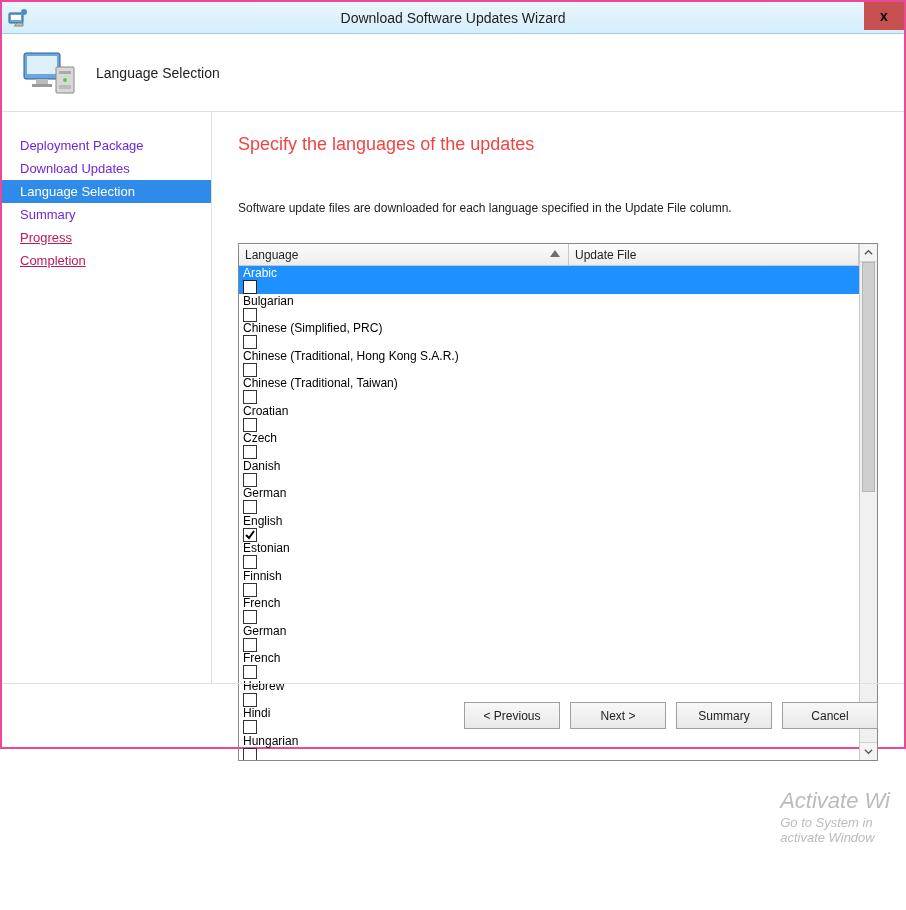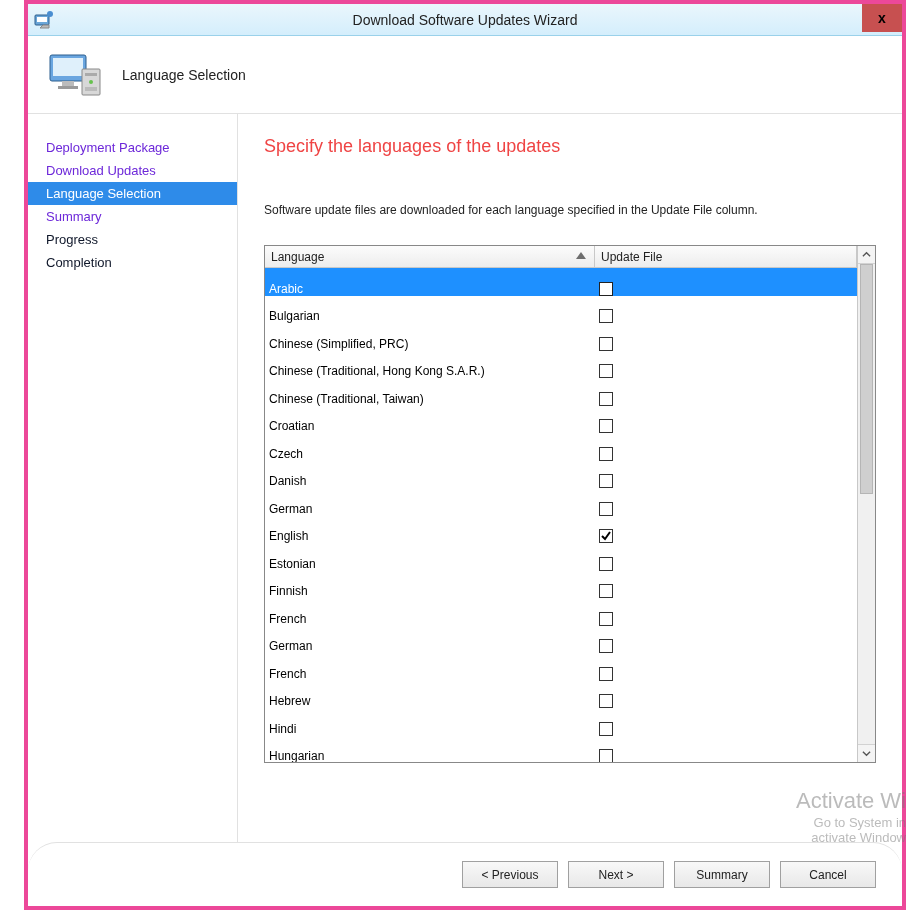--- a/index.html
+++ b/index.html
@@ -1,57 +1,57 @@
 <!DOCTYPE html>
 <html><head>
   <meta charset="utf-8">
   <style>
     * { box-sizing: border-box; margin: 0; padding: 0; }
     html, body { width: 906px; height: 910px; font-family: "Segoe UI", Tahoma, sans-serif; font-size: 12px; background: #fff; overflow: hidden; }
-    .window-chrome { border: 4px solid #ec4899; height: 910px; display: flex; flex-direction: column; margin-left: 24px; }
+    .window-chrome { border: 2px solid #ec4899; height: 749px; display: flex; flex-direction: column; }
     .titlebar { height: 32px; background: linear-gradient(#eaf6fc, #d4eefc); display: flex; align-items: center; position: relative; border-bottom: 1px solid #9ad1ea; }
     .titlebar .sys-icon { width: 20px; height: 20px; margin-left: 6px; }
     .titlebar .title { position: absolute; left: 0; right: 0; text-align: center; font-size: 14px; color: #222; }
     .titlebar .close-btn { position: absolute; right: 0; top: 0; height: 28px; width: 40px; background: #c75050; color: #000; font-size: 14px; font-weight: bold; display: flex; align-items: center; justify-content: center; cursor: pointer; }
     .header-strip { height: 78px; display: flex; align-items: center; padding-left: 20px; background: #fff; border-bottom: 1px solid #e1e1e1; }
     .header-strip .big-icon { width: 56px; height: 48px; margin-right: 18px; }
     .header-strip .page-title { font-size: 14px; color: #222; }
     .body-area { flex: 1; display: flex; min-height: 0; }
     .sidebar { width: 210px; background: #fff; padding-top: 22px; border-right: 1px solid #e1e1e1; }
     .sidebar-item { padding: 4px 10px 4px 18px; font-size: 13px; color: #6d28d9; cursor: pointer; }
     .sidebar-item.selected { background: #2e8be9; color: #fff; }
-    .sidebar-item.disabled { color: #0f172a; cursor: default; }
+    .sidebar-item.disabled { color: #be185d; cursor: default; text-decoration: underline; }
     .main { flex: 1; padding: 22px 26px 0 26px; display: flex; flex-direction: column; min-height: 0; }
     .main-heading { color: #ef4444; font-size: 18px; font-weight: 400; margin-bottom: 46px; }
     .main-desc { font-size: 12px; color: #222; margin-bottom: 28px; }
     .grid-wrap { border: 1px solid #888; height: 518px; display: flex; position: relative; }
     .grid-inner { flex: 1; display: flex; flex-direction: column; }
     .grid-header-row { display: flex; height: 22px; background: linear-gradient(#fcfcfc, #ececec); }
     .gh-cell { border-right: 1px solid #c8c8c8; border-bottom: 1px solid #c8c8c8; display: flex; align-items: center; padding: 0 6px; font-size: 12px; color: #222; position: relative; cursor: pointer; }
     .gh-lang { width: 330px; }
     .gh-file { flex: 1; }
     .sort-arrow { position: absolute; right: 8px; top: 6px; width: 0; height: 0; border-left: 5px solid transparent; border-right: 5px solid transparent; border-bottom: 7px solid #6e6e6e; }
     .grid-body { flex: 1; overflow: hidden; }
-    .grid-row { display: flex; height: 27.5px; align-items: flex-end; }
+    .grid-row { display: flex; height: 27.5px; align-items: flex-start; flex-direction: column; }
     .grid-row.selected { background: #1e90ff; color: #fff; }
     .cell-lang { width: 330px; padding-left: 4px; font-size: 12px; }
     .cell-file { flex: 1; display: flex; align-items: center; padding-left: 4px; }
     .chk { width: 14px; height: 14px; border: 1px solid #333; background: #fff; display: inline-flex; align-items: center; justify-content: center; }
     .grid-row.selected .chk { border-color: #222; }
     .chk.checked svg { display: block; }
     .chk svg { display: none; width: 12px; height: 12px; }
     .vscroll { width: 18px; background: #f0f0f0; border-left: 1px solid #c8c8c8; display: flex; flex-direction: column; }
     .vscroll .btn { height: 18px; display: flex; align-items: center; justify-content: center; background: #f4f4f4; border-bottom: 1px solid #d2d2d2; cursor: pointer; }
     .vscroll .btn:last-child { border-top: 1px solid #d2d2d2; border-bottom: none; }
     .vscroll .track { flex: 1; position: relative; }
     .vscroll .thumb { position: absolute; left: 2px; right: 2px; top: 0; height: 230px; background: #cfcfcf; border: 1px solid #b5b5b5; }
     .vscroll svg { width: 9px; height: 9px; }
-    .footer { height: 64px; display: flex; align-items: center; justify-content: flex-end; padding-right: 26px; gap: 10px; border-top: 1px solid #e1e1e1; position: relative; border-radius: 29px; }
+    .footer { height: 64px; display: flex; align-items: center; justify-content: flex-end; padding-right: 26px; gap: 10px; border-top: 1px solid #e1e1e1; position: relative; }
     .btn-std { min-width: 96px; height: 27px; background: linear-gradient(#f8f8f8, #e8e8e8); border: 1px solid #a0a0a0; font-size: 12px; color: #222; cursor: pointer; padding: 0 14px; }
-    .watermark { position: absolute; right: 0; bottom: 64px; color: rgba(120,120,120,0.5); font-size: 20px; text-align: right; pointer-events: none; line-height: 1.2; padding-right: 0; }
+    .watermark { position: absolute; right: 0; bottom: 64px; color: rgba(120,120,120,0.5); font-size: 20px; text-align: left; pointer-events: none; line-height: 1.2; padding-right: 16px; font-style: italic; }
     .watermark .wm1 { font-size: 22px; }
     .watermark .wm2, .watermark .wm3 { font-size: 13px; }
   </style>
 </head>
 <body>
 
 <div class="window-chrome">
 
   <div class="titlebar">
     <span class="sys-icon">

